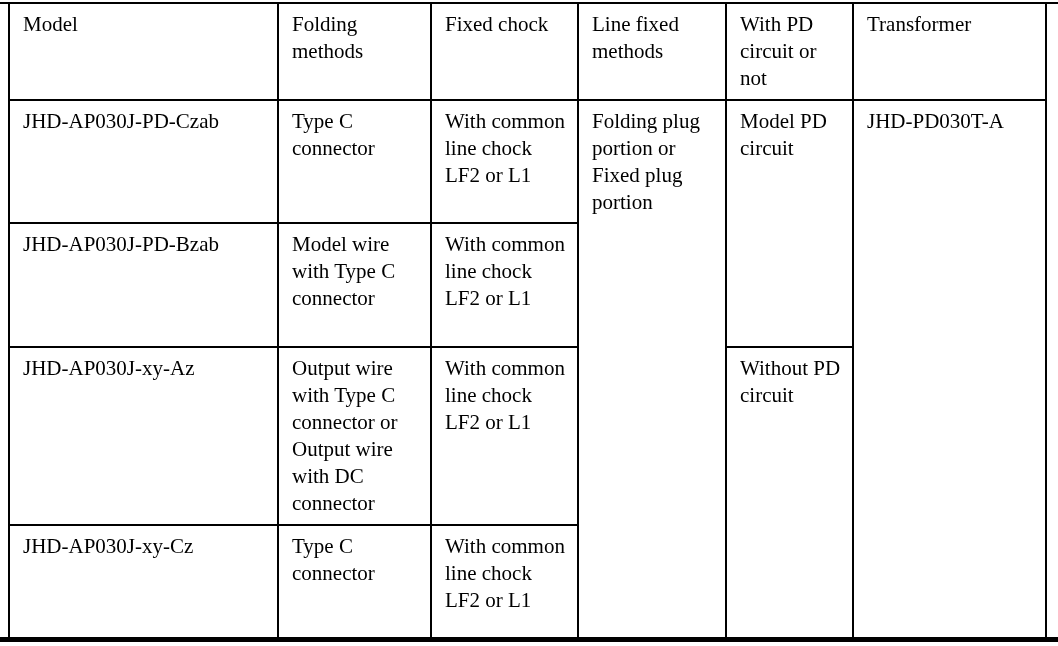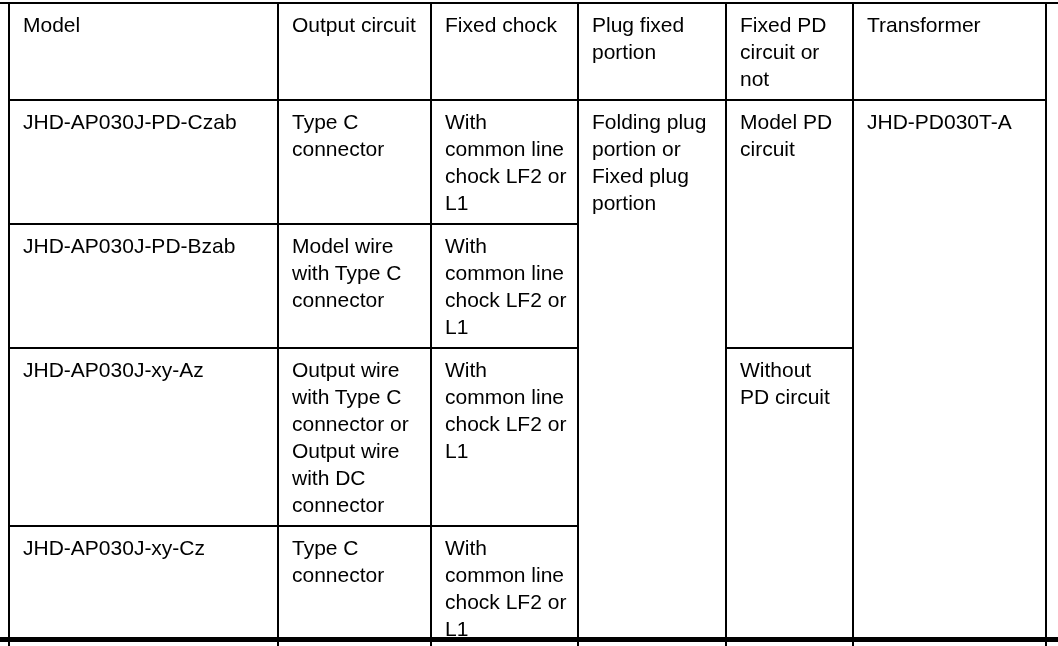--- a/index.html
+++ b/index.html
@@ -1,15 +1,15 @@
 <!DOCTYPE html>
 <html><head>
 <meta charset="utf-8">
 <style>
-  * { margin: 0; padding: 0; box-sizing: border-box; }
+  * { margin: 0; padding: 0; box-sizing: border-box; font-family: Liberation Serif, serif; }
   html, body {
     width: 1058px; height: 646px;
     background: #ffffff;
     font-family: "Liberation Sans", sans-serif;
     color: #000000;
     overflow: hidden;
   }
   .page {
     position: relative;
     width: 1058px; height: 646px;
@@ -63,24 +63,24 @@
       <col style="width:153px">
       <col style="width:147px">
       <col style="width:148px">
       <col style="width:127px">
       <col style="width:193px">
     </colgroup>
 
     <tbody>
         <tr class="header-row">
       <th>Model</th>
-      <th>Output circuit</th>
+      <th>Folding methods</th>
       <th>Fixed chock</th>
-      <th>Plug fixed portion</th>
-      <th>Fixed PD circuit or not</th>
+      <th>Line fixed methods</th>
+      <th>With PD circuit or not</th>
       <th>Transformer</th>
     </tr>
 
     <tr class="data-row-1">
       <td>JHD-AP030J-PD-Czab</td>
       <td>Type C connector</td>
       <td>With common line chock LF2 or L1</td>
       <td rowspan="4">Folding plug portion or Fixed plug portion</td>
       <td rowspan="2">Model PD circuit</td>
       <td rowspan="4">JHD-PD030T-A</td>

